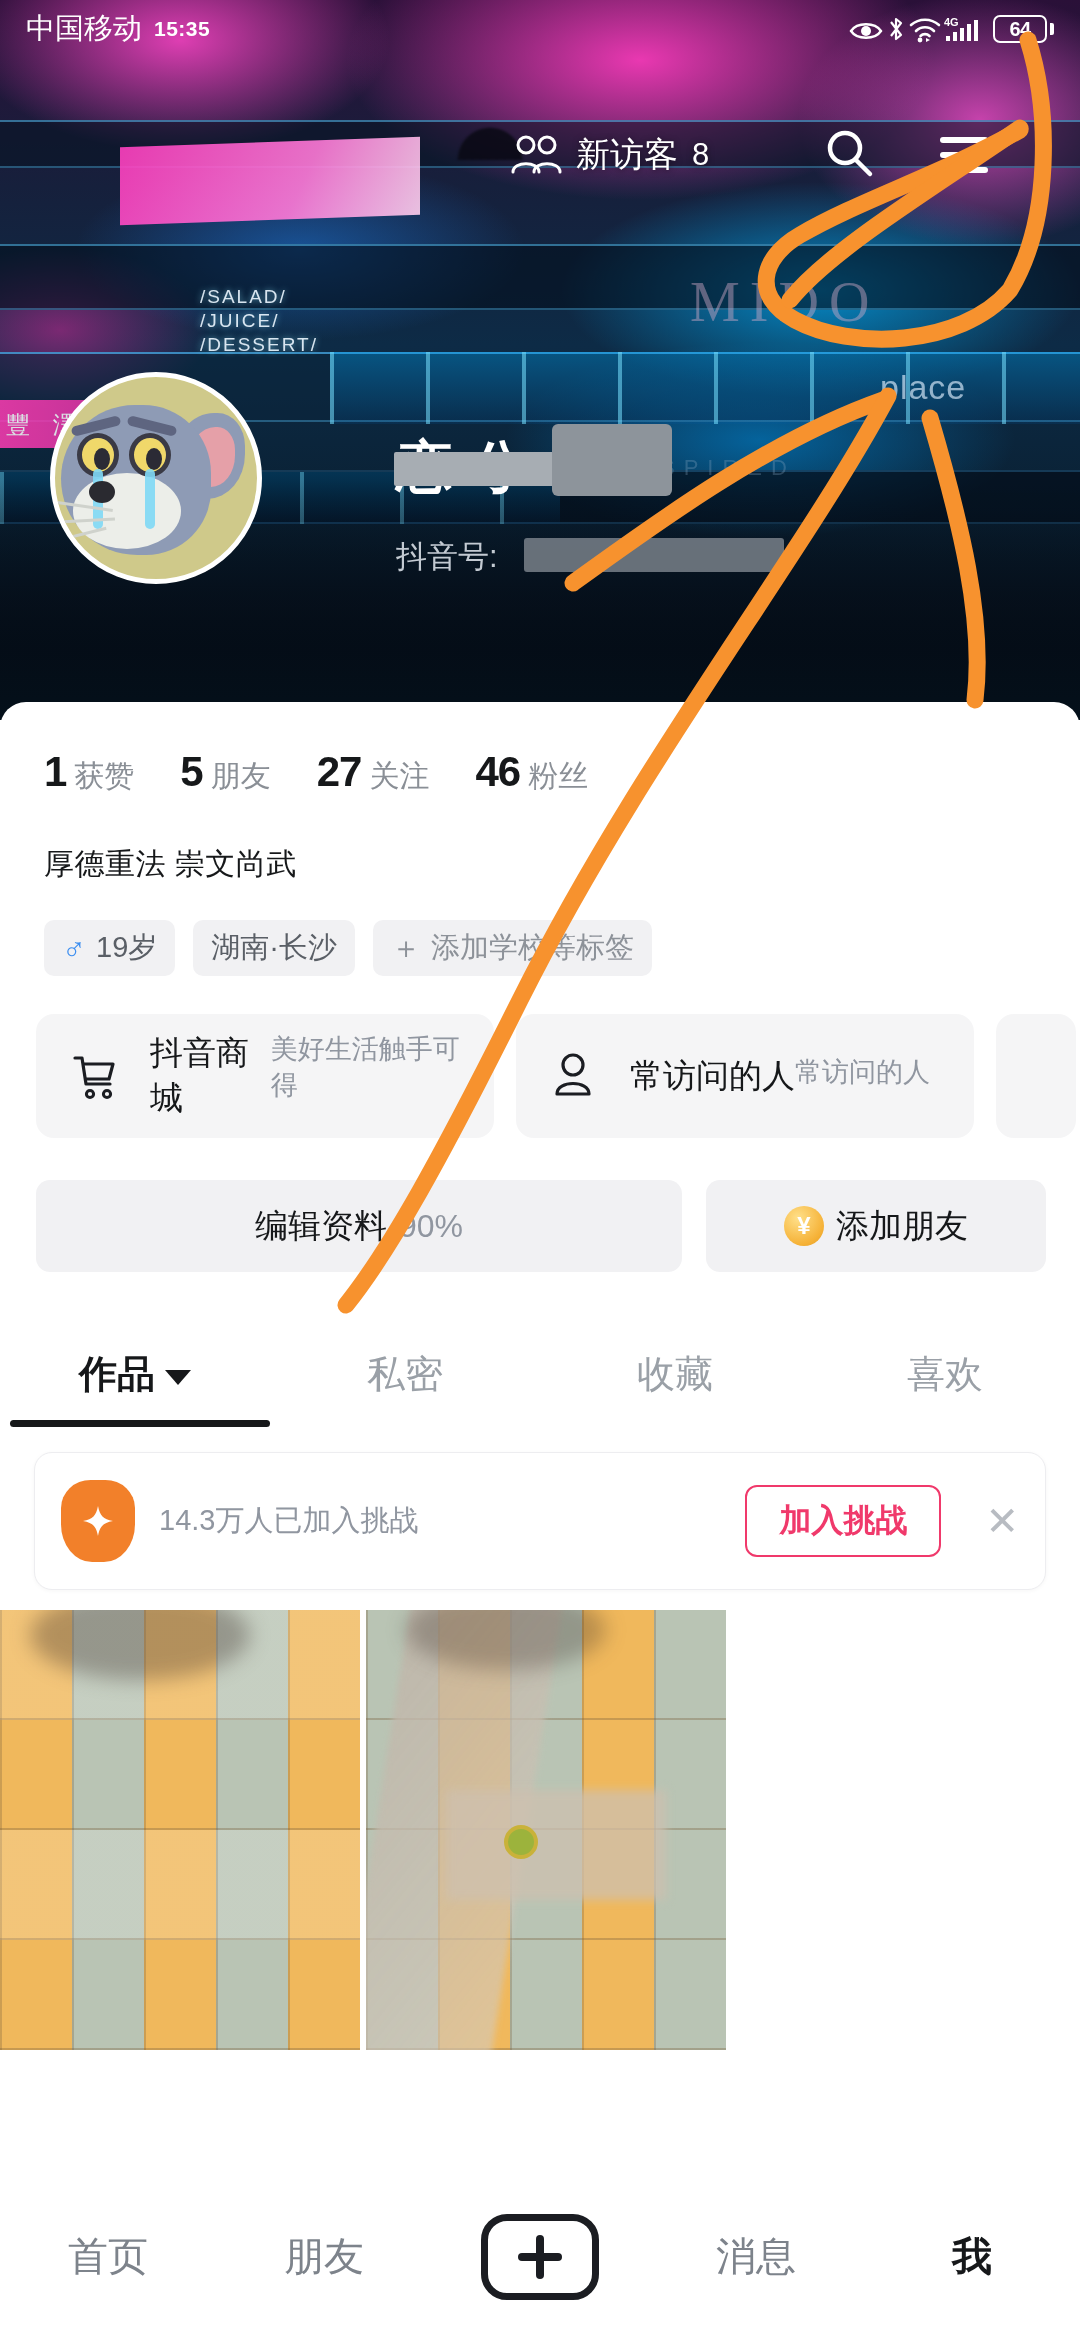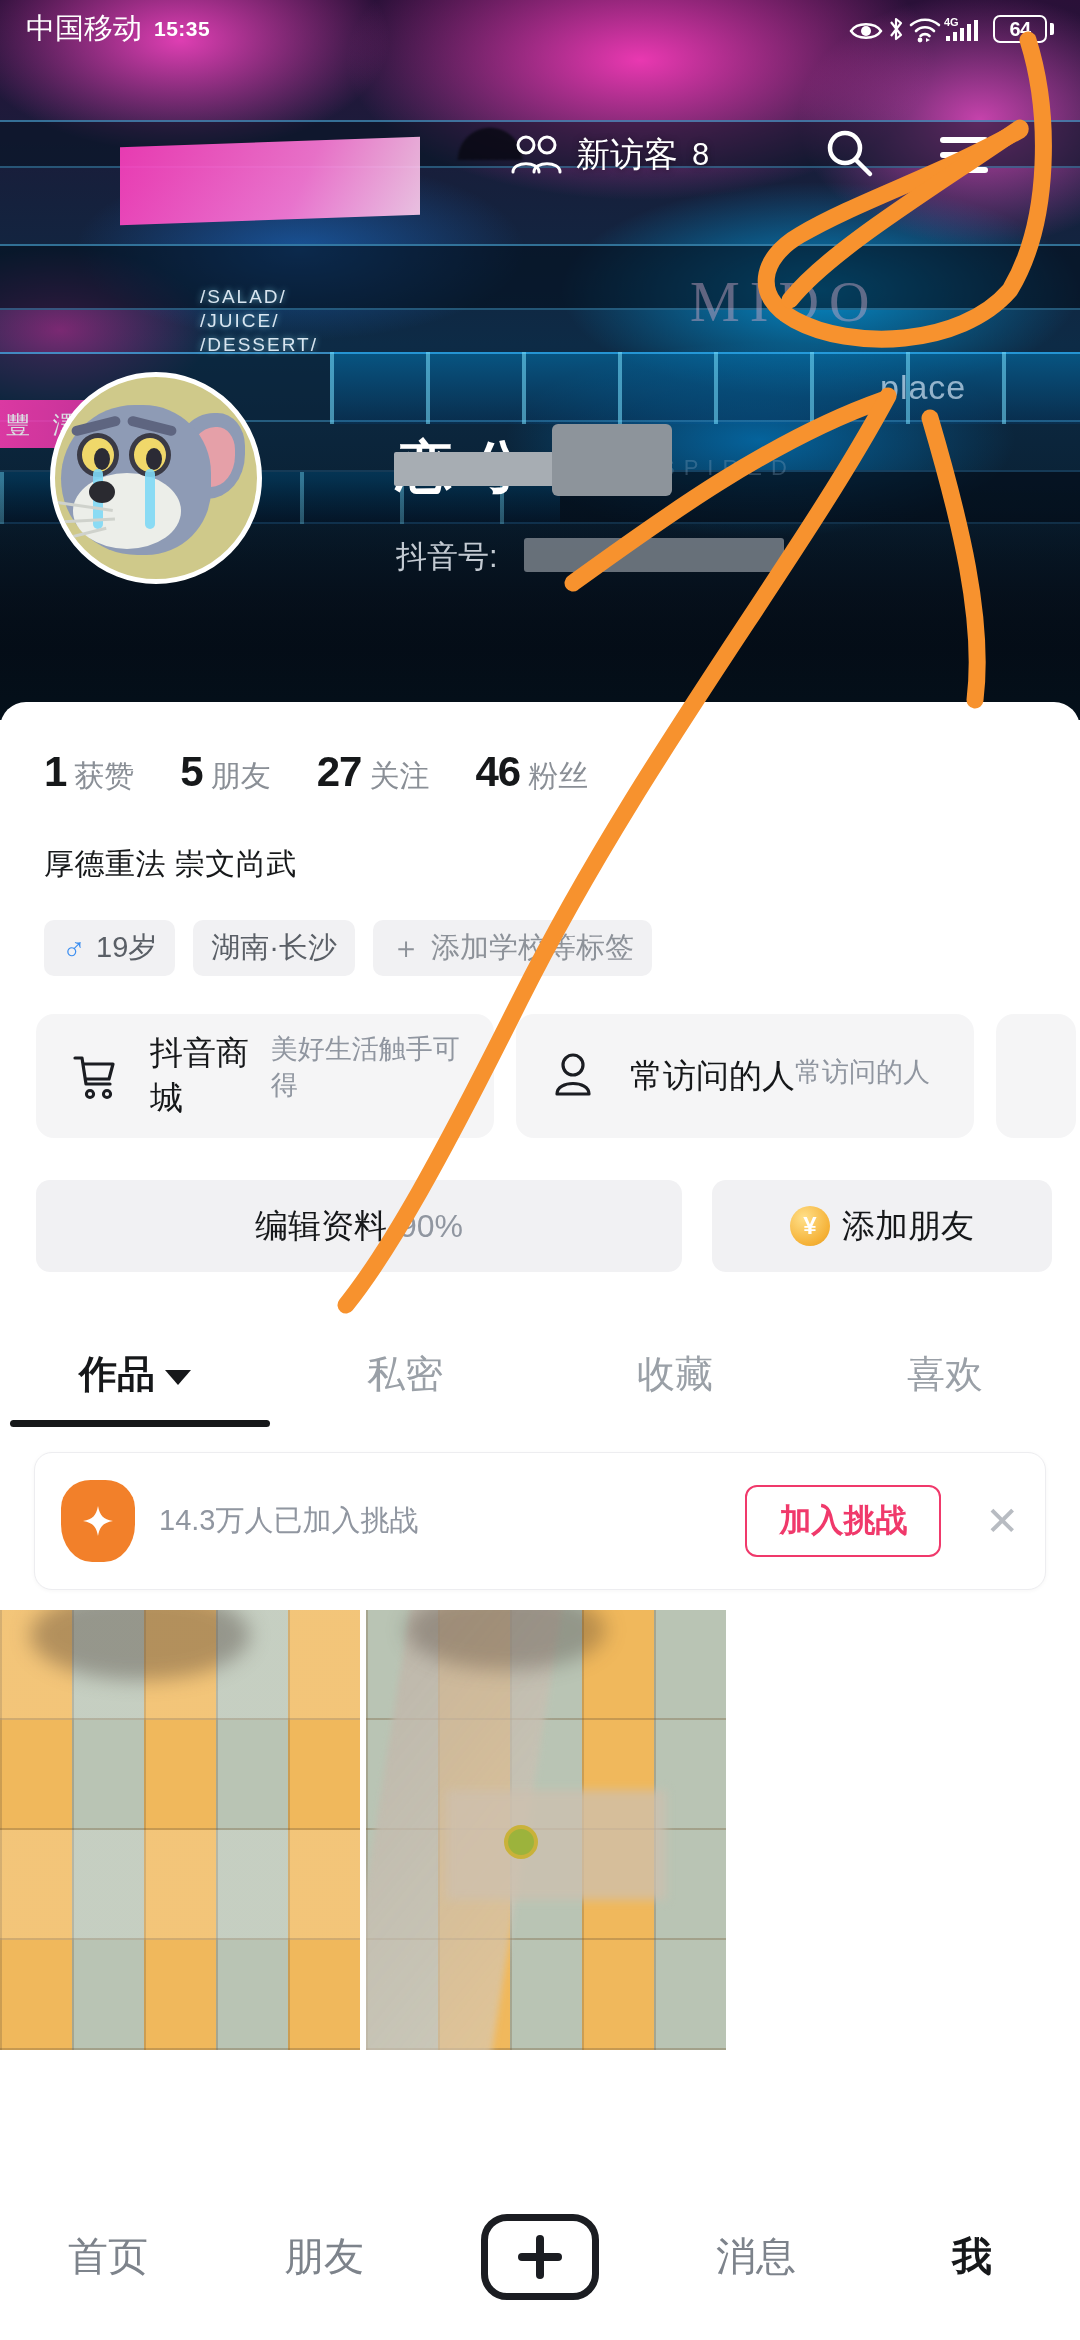--- a/index.html
+++ b/index.html
@@ -222,21 +222,21 @@
   }
   .svc.partial { width: 80px; overflow: hidden; }
   .svc-icon {
     width: 62px; height: 62px; display:flex; align-items:center; justify-content:center; flex: none;
   }
   .svc-txt { display: flex; flex-direction: row; }
   .svc-title { font-size: 33px; color: #16181a; font-weight: 500; }
   .svc-sub { font-size: 27px; color: #9096a0; }
 
   
-  .actions { position: absolute; top: 478px; left: 36px; display: flex; gap: 30px; }
+  .actions { position: absolute; top: 478px; left: 36px; display: flex; gap: 24px; }
   .act {
     width: 322px; height: 92px; background: #f1f1f3; border-radius: 14px;
     display: flex; align-items: center; justify-content: center; gap: 12px;
   }
   .act.wide { width: 322px; }
   .act-label { font-size: 33px; color: #16181a; }
   .act-pct { font-size: 32px; color: #9096a0; }
   .coin {
     width: 40px; height: 40px; border-radius: 50%;
     background: radial-gradient(circle at 35% 30%, #ffe08a, #f5b136 70%, #e09b22);

